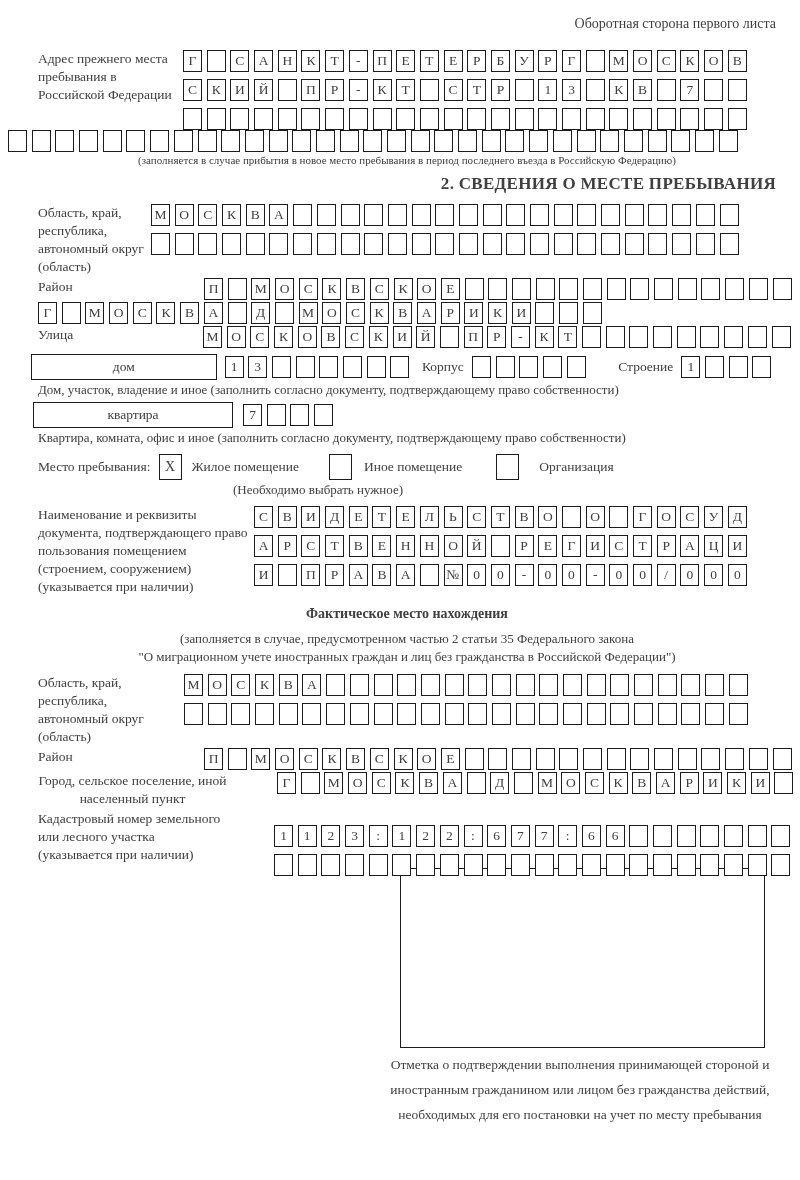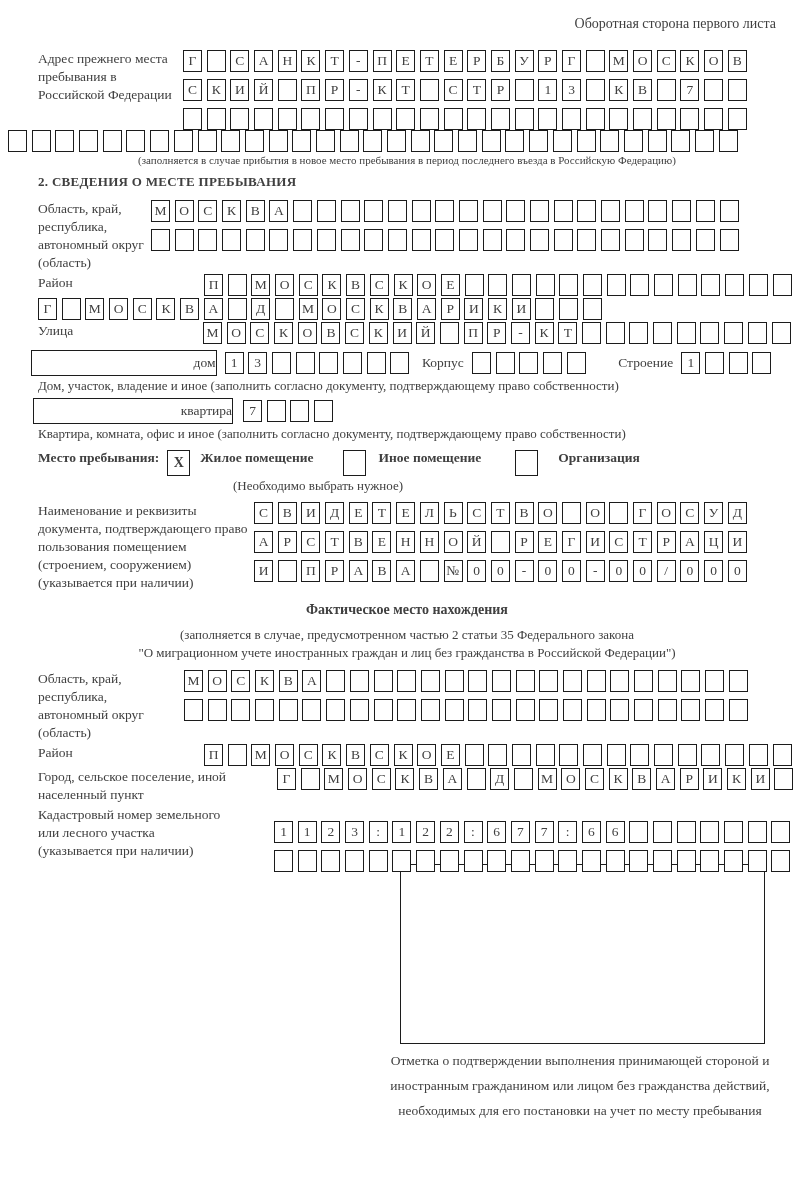--- a/index.html
+++ b/index.html
@@ -12,43 +12,43 @@
   .header-note{text-align:right;font-size:14px;margin-bottom:18px;}
   .frow{display:flex;align-items:flex-start;}
   .label{font-size:13.5px;line-height:18px;box-sizing:border-box;padding-right:6px;}
   .lw145{flex:0 0 145px;width:145px;}
   .lw113{flex:0 0 113px;width:113px;}
   .lw122{flex:0 0 122px;width:122px;}
   .lw143{flex:0 0 143px;width:143px;}
   .lw121{flex:0 0 121px;width:121px;}
   .lw216{flex:0 0 216px;width:216px;}
   .lw146{flex:0 0 146px;width:146px;}
-  .lw195{flex:0 0 195px;width:195px;}
+  .lw195{flex:0 0 195px;width:195px;text-align:center;}
   .lw192{flex:0 0 192px;width:192px;}
   .boxrow{white-space:nowrap;height:22px;margin-bottom:7px;}
   .boxrow:last-child{margin-bottom:0;}
   .cell{
     display:inline-block;width:19px;height:22px;line-height:20px;
     border:1.5px solid #1c1c1c;box-sizing:border-box;margin-right:4.7px;
     text-align:center;font-size:13.5px;vertical-align:top;background:#fff;
   }
   .fullrow{margin-left:-30px;margin-top:0px;margin-bottom:2px;}
   .center-note{font-size:11px;text-align:center;margin:2px 0 6px 0;}
-  .sec-title{font-size:13px;font-weight:bold;text-align:left;margin:8px 0 10px 0;letter-spacing:.3px;}
+  .sec-title{font-size:17px;font-weight:bold;text-align:right;margin:8px 0 10px 0;letter-spacing:.3px;}
   .widebox{
     display:inline-block;border:1.5px solid #1c1c1c;height:26px;line-height:23px;
-    text-align:right;font-size:13.5px;box-sizing:border-box;vertical-align:top;background:#fff;
+    text-align:center;font-size:13.5px;box-sizing:border-box;vertical-align:top;background:#fff;
   }
   .dom-row{display:flex;align-items:center;margin:6px 0 2px 0;}
   .dom-row .boxrow{margin-bottom:0;}
   .inline-label{font-size:13.5px;margin:0 8px;}
   .small-note{font-size:13px;margin:2px 0 4px 0;}
   .kv-row{display:flex;align-items:center;margin:4px 0 2px 0;}
   .kv-row .boxrow{margin-bottom:0;}
-  .mesto-row{display:flex;margin:8px 0 2px 0;font-size:13.5px;font-weight:bold;}
+  .mesto-row{display:flex;align-items:center;margin:8px 0 2px 0;font-size:13.5px;}
   .checkbox{
     display:inline-block;width:23px;height:26px;line-height:23px;border:1.5px solid #1c1c1c;
     box-sizing:border-box;text-align:center;font-size:14px;background:#fff;
   }
   .mesto-note{font-size:13px;width:560px;text-align:center;margin:2px 0 8px 0;}
   .doc-block{margin-top:6px;}
   .fact-title{font-size:14px;font-weight:bold;text-align:center;margin:10px 0 8px 0;}
   .fact-note{font-size:13px;text-align:center;line-height:18px;}
   .fact-note.mb{margin-bottom:8px;}
   .kad-grids{padding-top:15px;}

